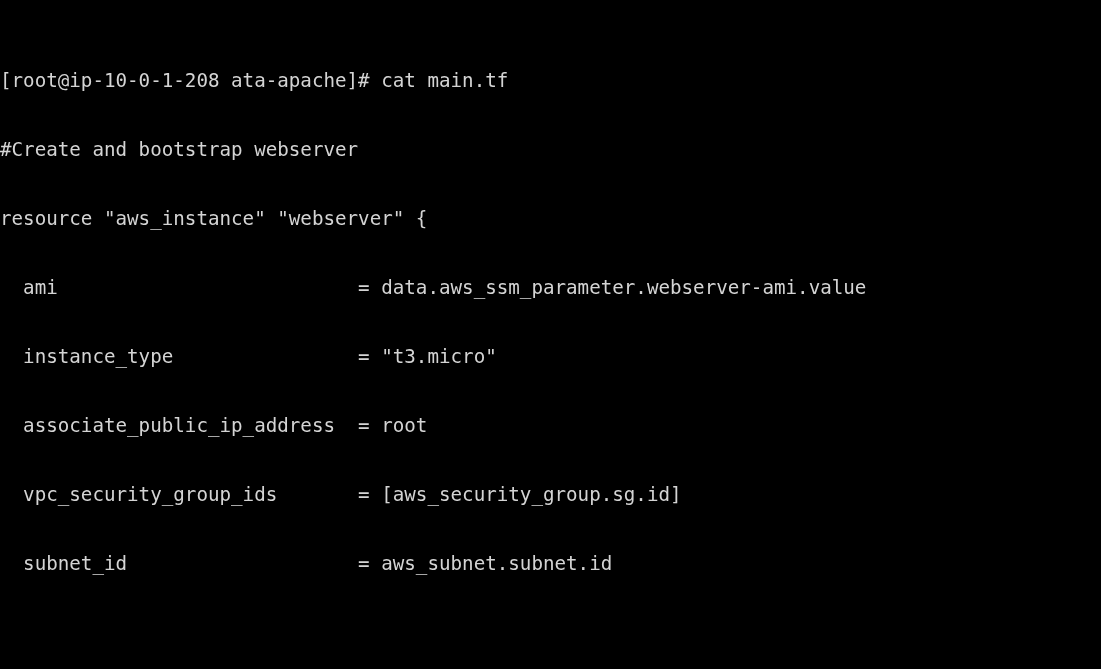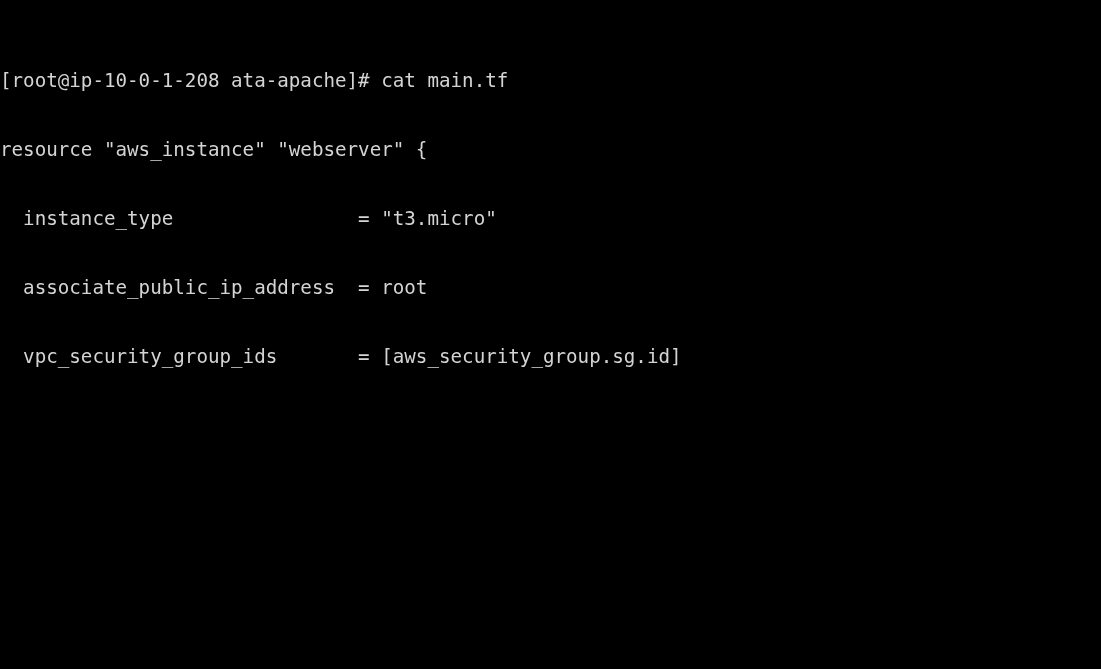--- a/index.html
+++ b/index.html
@@ -44,24 +44,27 @@
     white-space: pre;
   }
 </style>
 </head>
 <body>
 
 <div id="terminal" style="background: rgb(0, 0, 0); color: rgb(212, 212, 212);">
   <div class="term-screen">
 
     <div class="term-line"><span class="seg">[root@ip-10-0-1-208 ata-apache]# cat main.tf</span></div>
+    <div class="term-line"><span class="seg">#Create and bootstrap webserver</span></div>
     <div class="term-line"><span class="seg">resource "aws_instance" "webserver" {</span></div>
+    <div class="term-line"><span class="seg">  ami                          = data.aws_ssm_parameter.webserver-ami.value</span></div>
     <div class="term-line"><span class="seg">  instance_type                = "t3.micro"</span></div>
     <div class="term-line"><span class="seg">  associate_public_ip_address  = root</span></div>
     <div class="term-line"><span class="seg">  vpc_security_group_ids       = [aws_security_group.sg.id]</span></div>
+    <div class="term-line"><span class="seg">  subnet_id                    = aws_subnet.subnet.id</span></div>
     
     
     
     
     
     
     
     
     
     

